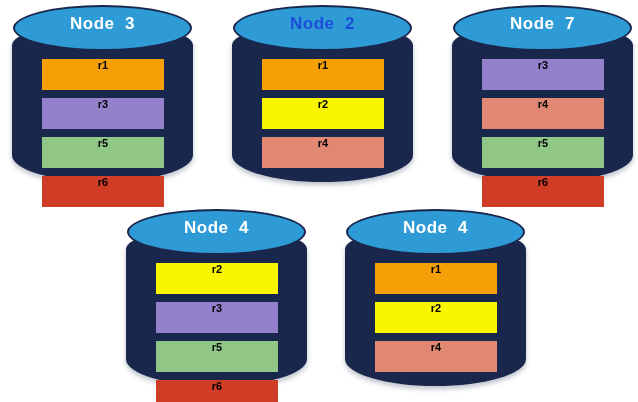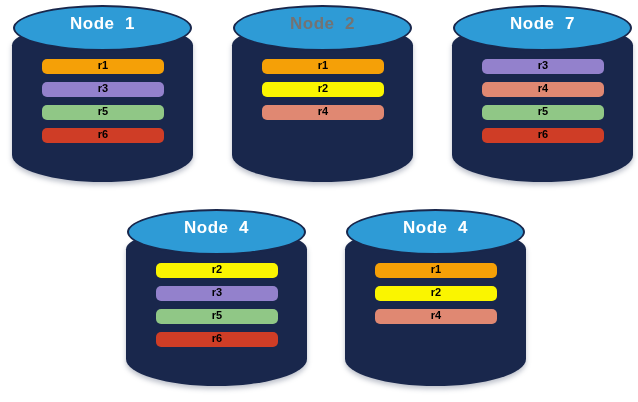--- a/index.html
+++ b/index.html
@@ -65,50 +65,50 @@
   }
 
   .replica-stack {
     position: absolute;
     left: 30px;
     top: 59px;
     width: 122px;
     z-index: 2;
   }
   .replica {
-    height: 15px;
+    height: 31px;
     margin-bottom: 8px;
-    border-radius: 5px;
+    border-radius: 0;
     text-align: center;
     font-size: 11px;
     font-weight: bold;
     line-height: 13px;
     color: #000000;
   }
   .replica:last-child { margin-bottom: 0; }
 </style>
 </head>
 <body>
 
 <div id="diagram">
     <div class="node" style="left: 12px; top: 0px;">
       <div class="cyl-body" style="background: rgb(25, 39, 76);"></div>
       <div class="cyl-top" style="background: rgb(46, 155, 214);"></div>
-      <div class="node-title" style="color: rgb(255, 255, 255);">Node  1</div>
+      <div class="node-title" style="color: rgb(255, 255, 255);">Node  3</div>
       <div class="replica-stack">
         <div class="replica" style="background: rgb(245, 160, 7); color: rgb(0, 0, 0);">r1</div>
         <div class="replica" style="background: rgb(147, 129, 204); color: rgb(0, 0, 0);">r3</div>
         <div class="replica" style="background: rgb(144, 199, 134); color: rgb(0, 0, 0);">r5</div>
         <div class="replica" style="background: rgb(207, 61, 38); color: rgb(0, 0, 0);">r6</div>
       </div>
     </div>
     <div class="node" style="left: 232px; top: 0px;">
       <div class="cyl-body" style="background: rgb(25, 39, 76);"></div>
       <div class="cyl-top" style="background: rgb(46, 155, 214);"></div>
-      <div class="node-title" style="color: #737373;">Node  2</div>
+      <div class="node-title" style="color: #1d4ed8;">Node  2</div>
       <div class="replica-stack">
         <div class="replica" style="background: rgb(245, 160, 7); color: rgb(0, 0, 0);">r1</div>
         <div class="replica" style="background: rgb(250, 245, 0); color: rgb(0, 0, 0);">r2</div>
         <div class="replica" style="background: rgb(224, 136, 114); color: rgb(0, 0, 0);">r4</div>
       </div>
     </div>
     <div class="node" style="left: 452px; top: 0px;">
       <div class="cyl-body" style="background: rgb(25, 39, 76);"></div>
       <div class="cyl-top" style="background: rgb(46, 155, 214);"></div>
       <div class="node-title" style="color: rgb(255, 255, 255);">Node  7</div>

